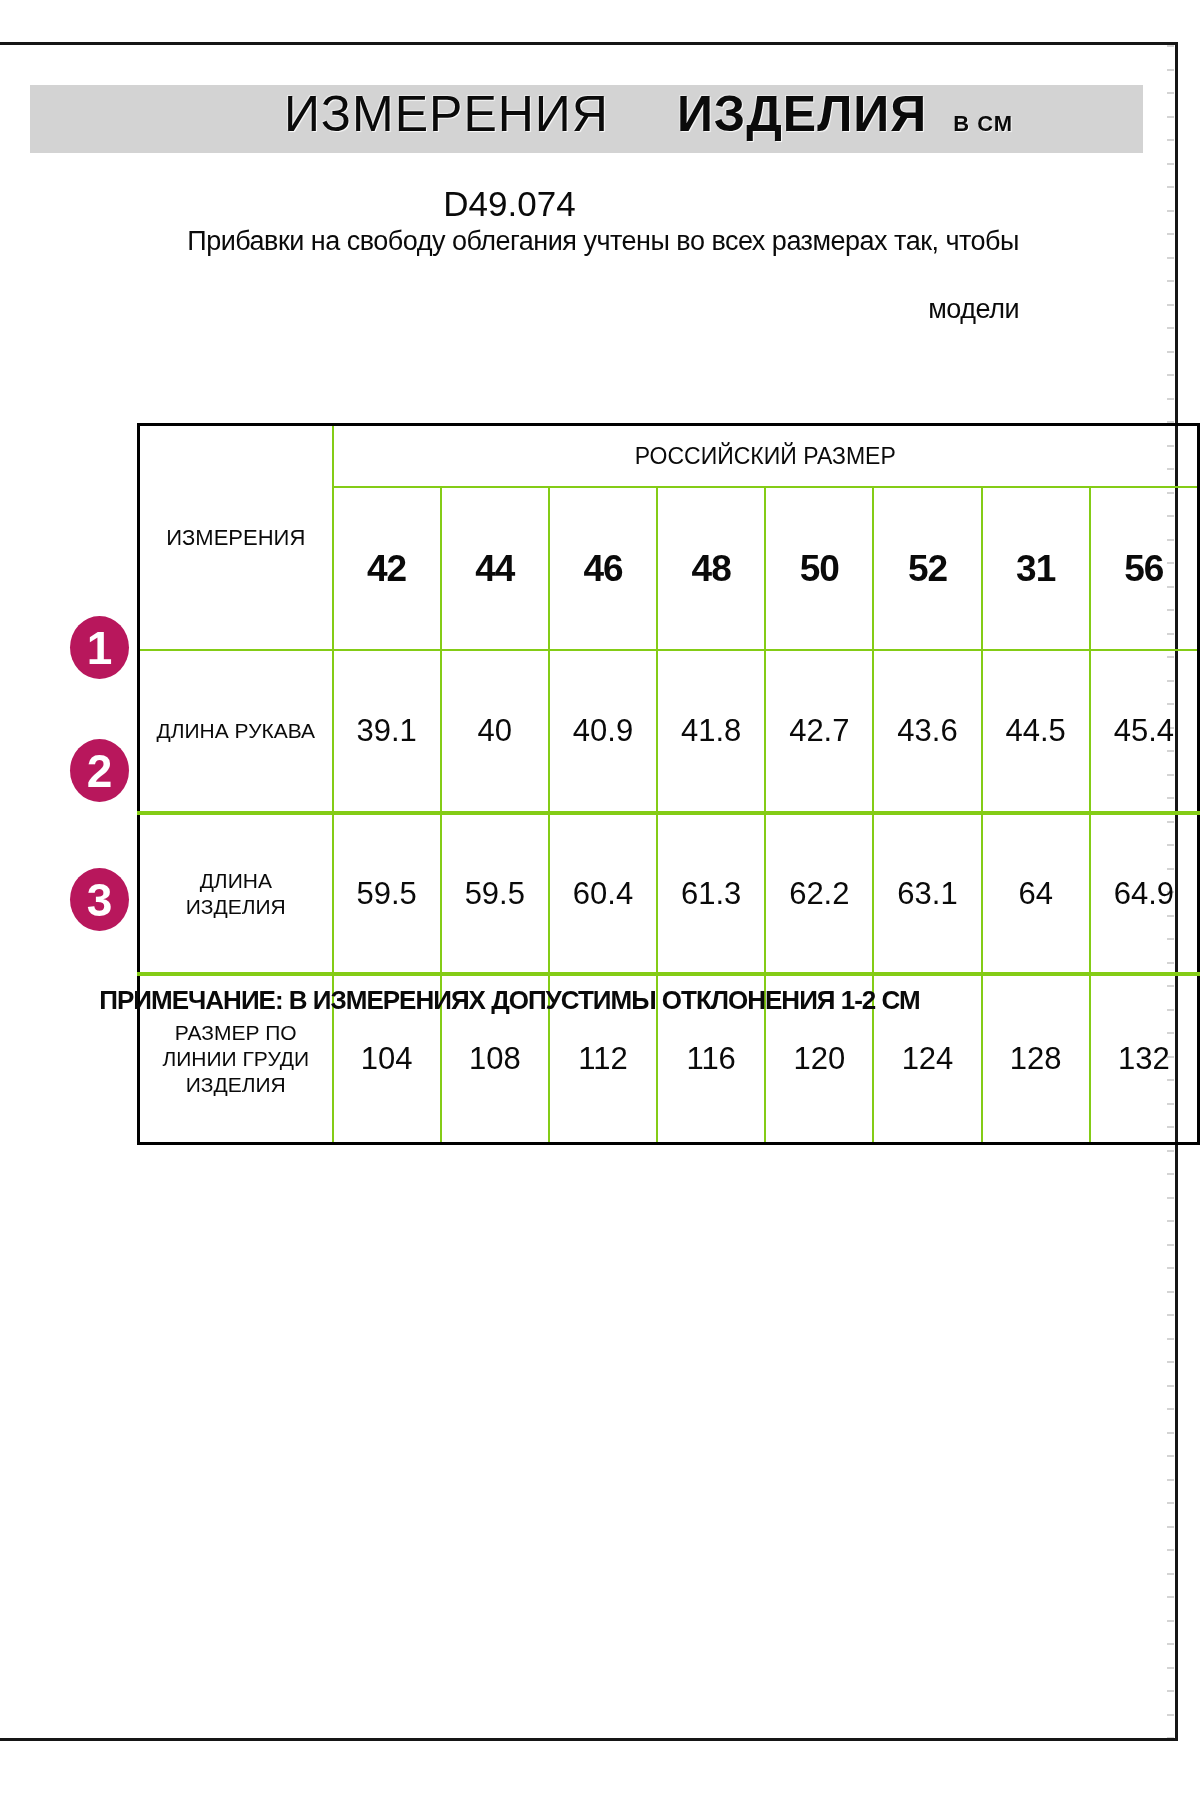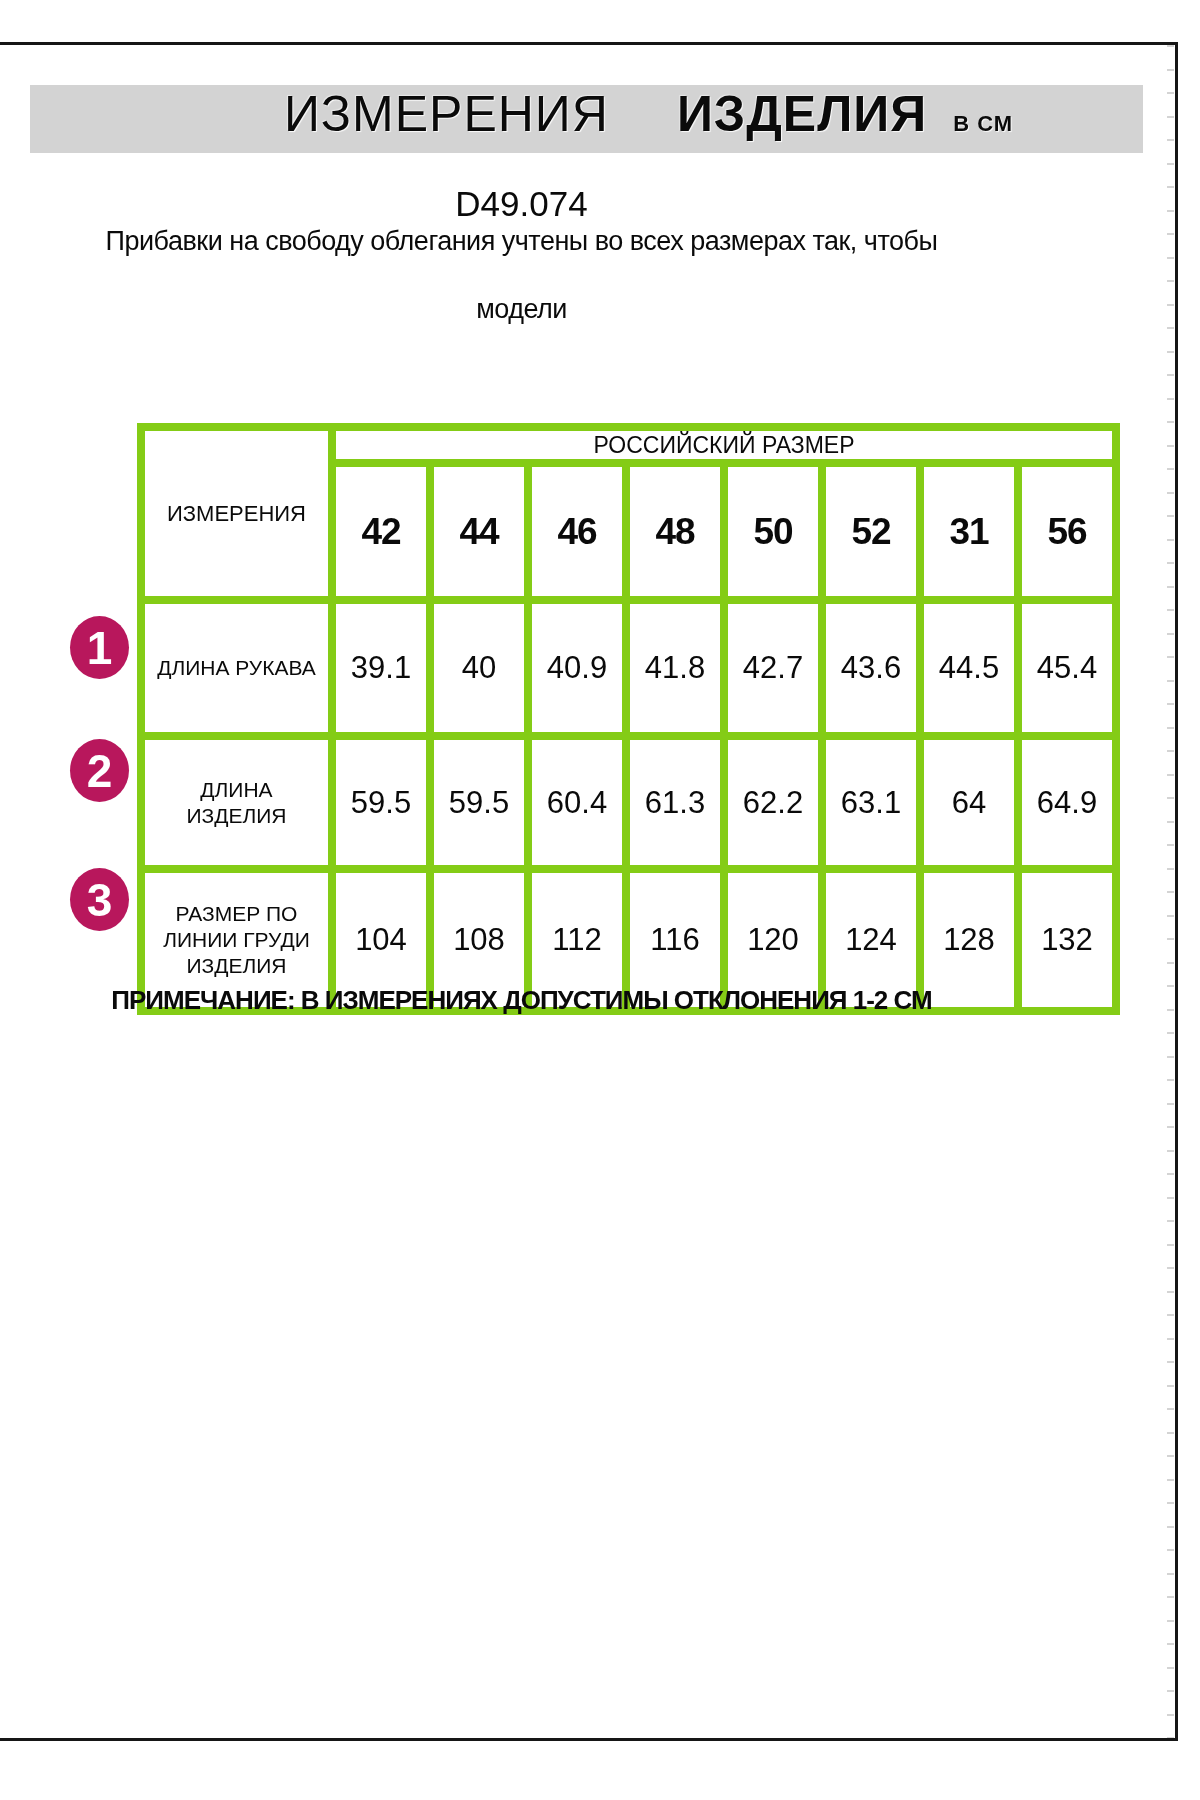--- a/index.html
+++ b/index.html
@@ -18,28 +18,28 @@
   #banner{position:absolute;left:30px;top:85px;width:1113px;height:68px;
     display:flex;align-items:baseline;justify-content:center;padding-left:124px;box-sizing:border-box;}
   #banner .w1{font-size:50px;font-weight:400;letter-spacing:1px;
     text-shadow:1px 1px 1px rgba(255,255,255,.9),-1px -1px 1px rgba(255,255,255,.5);}
   #banner .w2{font-size:50px;font-weight:800;margin-left:68px;letter-spacing:1px;
     text-shadow:1px 1px 1px rgba(255,255,255,.9),-1px -1px 1px rgba(255,255,255,.5);}
   #banner .w3{font-size:22px;font-weight:700;margin-left:26px;letter-spacing:1px;
     text-shadow:1px 1px 1px rgba(255,255,255,.9);}
 
   
-  .centercol{position:absolute;left:12px;width:1019px;text-align:center;}
+  .centercol{position:absolute;left:0;width:1019px;text-align:center;}
   #product-code{top:184px;font-size:35px;font-weight:400;}
-  #intro{top:224px;font-size:27px;line-height:34px;letter-spacing:-0.5px;}
+  #intro{top:224px;font-size:27px;line-height:34px;letter-spacing:-0.5px;text-align:right;}
   #note{top:985px;font-size:26px;font-weight:700;letter-spacing:-1px;}
 
   
   #size-table{position:absolute;left:137px;top:423px;border-collapse:collapse;table-layout:fixed;}
-  #size-table td{border:8px solid #84cc16;text-align:center;vertical-align:middle;padding:0;}
+  #size-table td{border:2px solid #84cc16;text-align:center;vertical-align:middle;padding:16px;}
   #size-table{border:3px solid #000;}
   td.corner{width:183px;font-size:22px;}
   td.group-hdr{height:28px;font-size:23px;}
   tr.sizes-row td{height:129px;font-size:37px;font-weight:800;letter-spacing:-1px;border-bottom-width:4px;}
   td.group-hdr{border-bottom-width:3px;}
   tr.data-row td{font-size:31px;}
   tr.data-row td.rowlabel{font-size:21px;line-height:26px;}
   #row-dlina-rukava td{height:128px;border-bottom-width:4px;}
   #row-dlina-izdeliya td{height:125px;border-bottom-width:4px;}
   #row-obhvat td{height:134px;}

